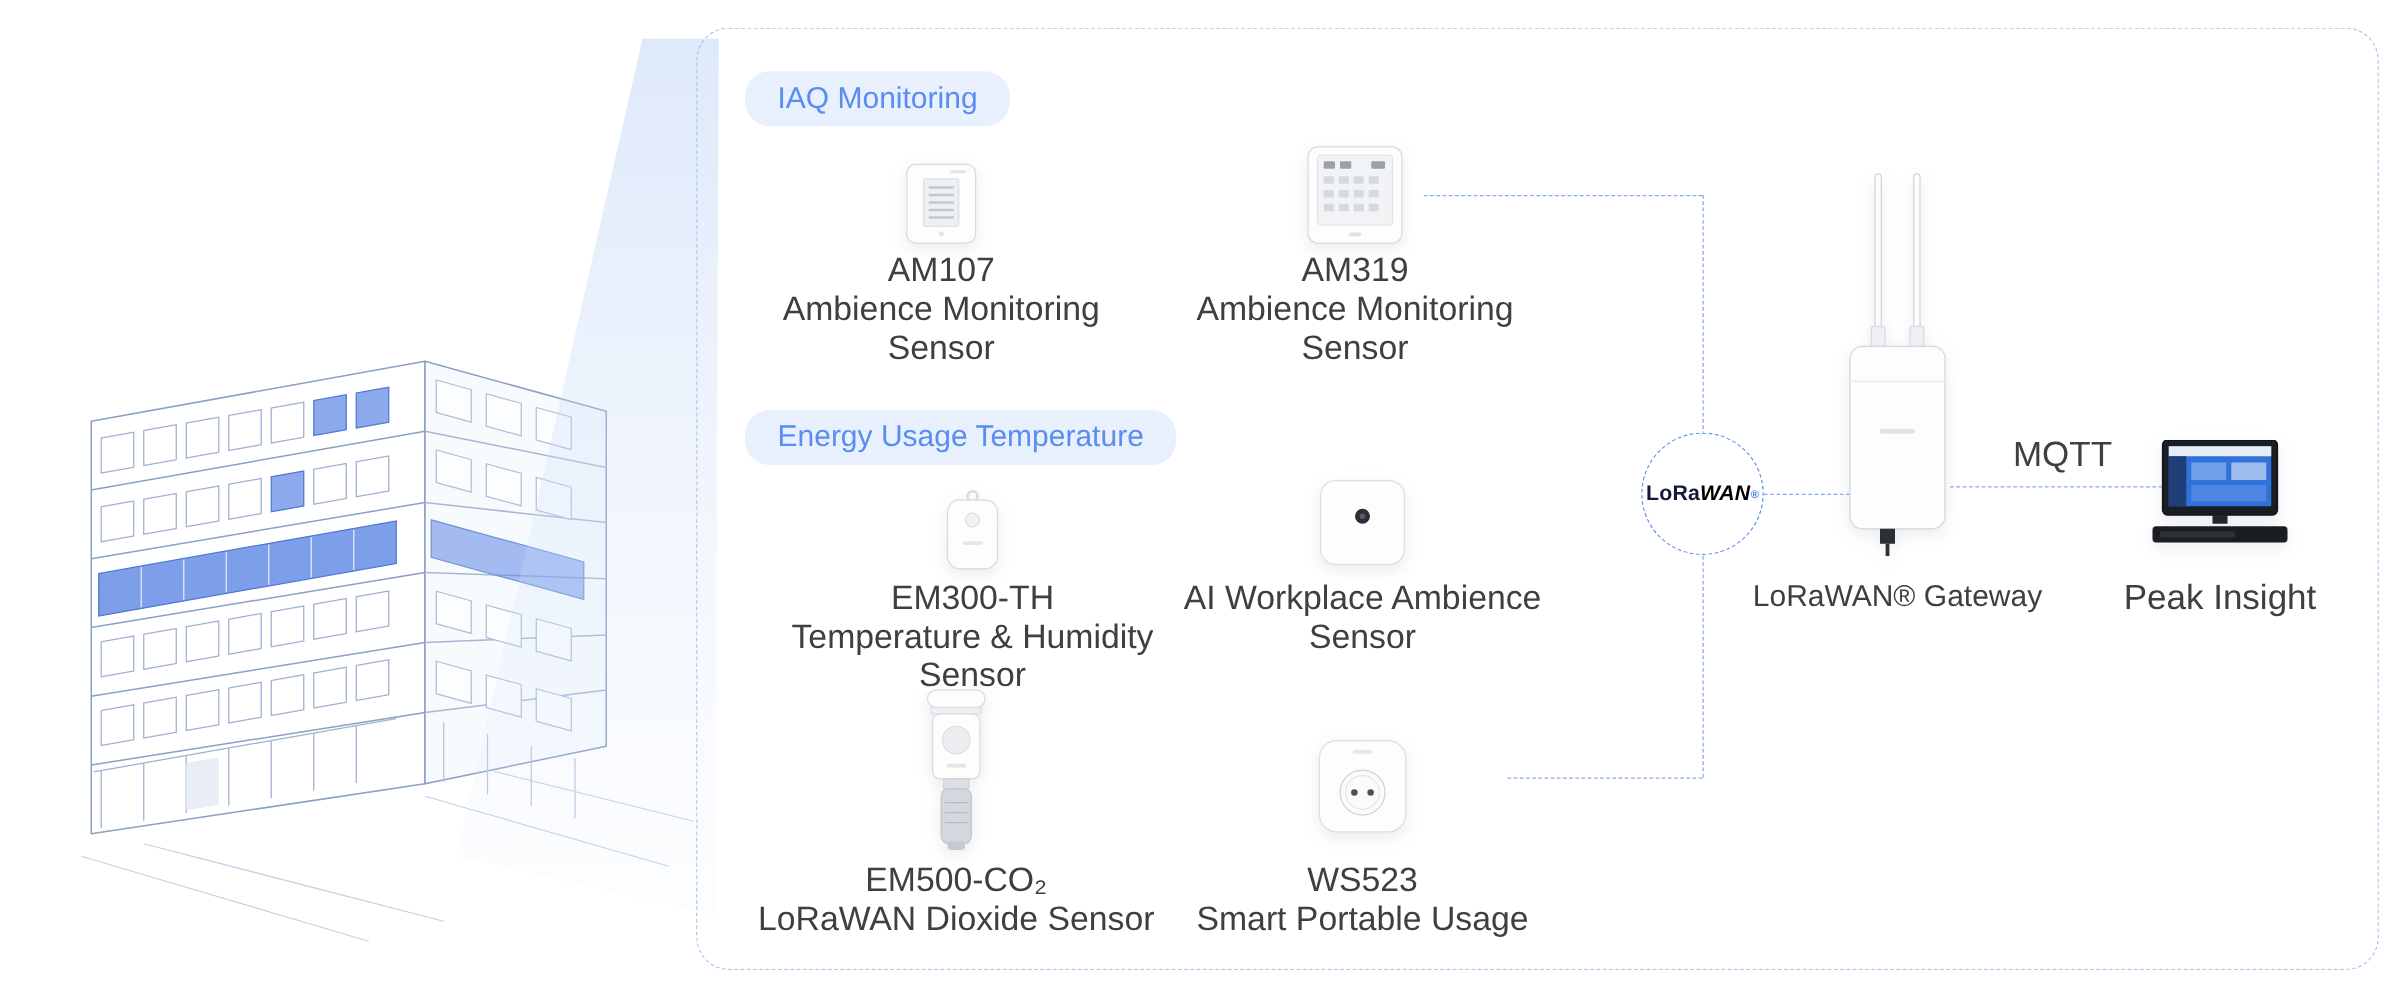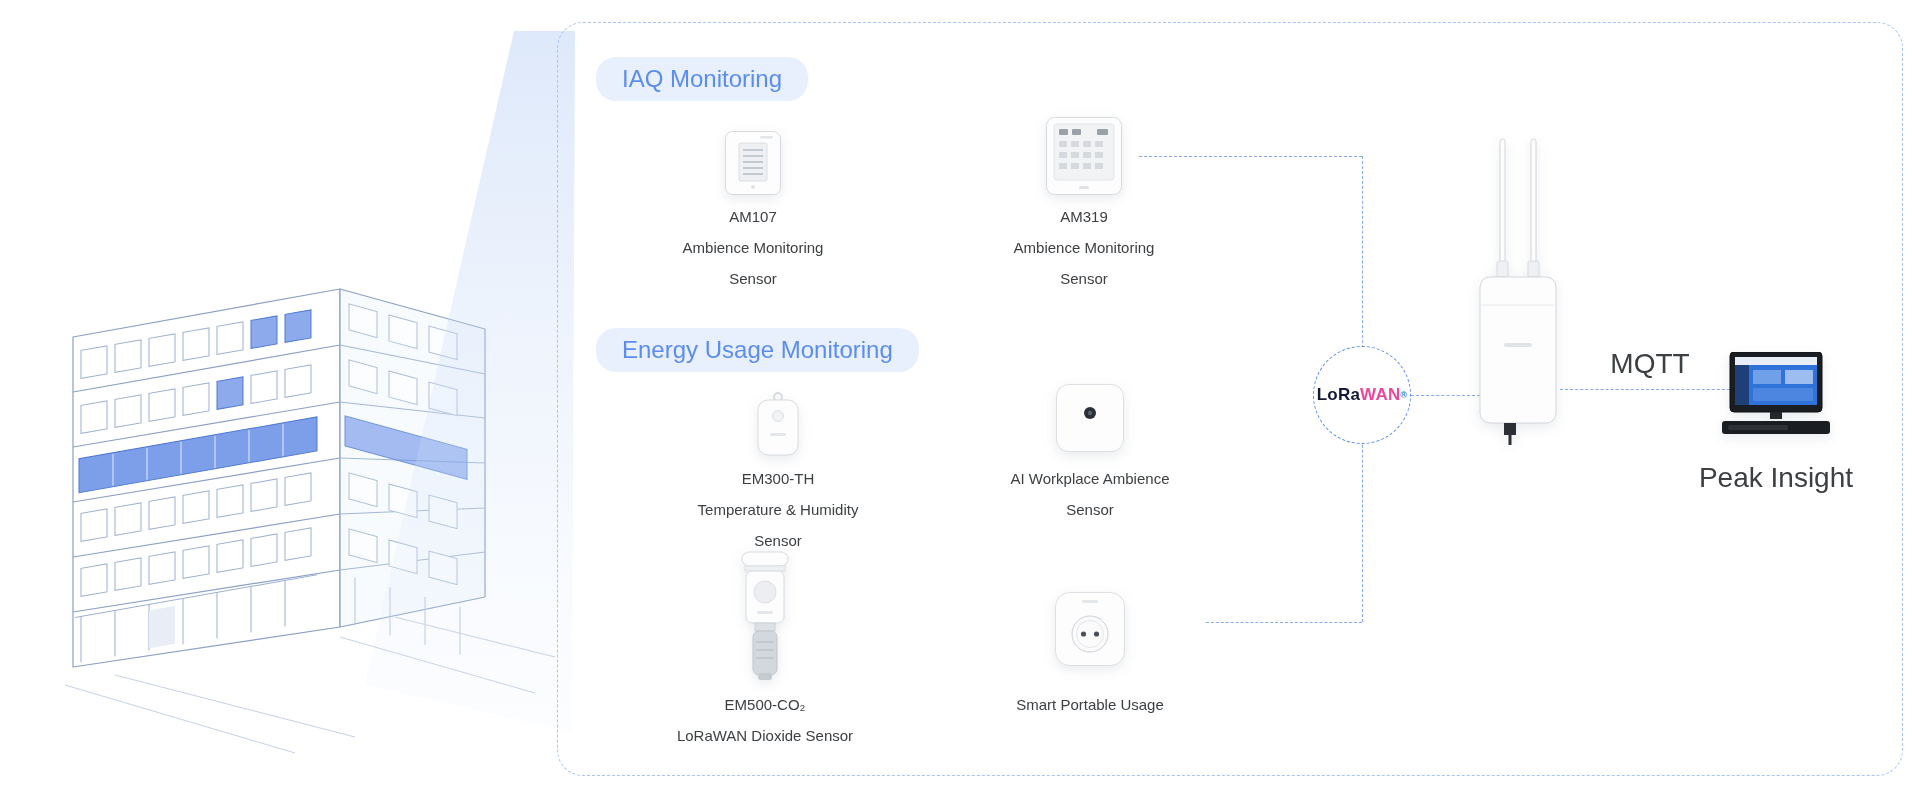--- a/index.html
+++ b/index.html
@@ -24,21 +24,21 @@
   #img-am107{left:724px;top:130px;width:58px;height:66px;}
   #img-am319{left:1045px;top:116px;width:78px;height:80px;}
   #img-em300{left:751px;top:391px;width:54px;height:68px;}
   #img-occ{left:1055px;top:383px;width:70px;height:70px;}
   #img-em500{left:732px;top:550px;width:66px;height:132px;}
   #img-ws523{left:1054px;top:591px;width:72px;height:76px;}
   #img-gateway{left:1466px;top:135px;width:104px;height:310px;}
   #img-peak{left:1720px;top:352px;width:112px;height:86px;}
 
   
-  .dev-label{position:absolute;text-align:center;font-size:15px;line-height:31px;color:var(--text-dark,#3d4043);}
+  .dev-label{position:absolute;text-align:center;font-size:27px;line-height:31px;color:var(--text-dark,#3d4043);}
   #lbl-am107{left:613px;top:201px;width:280px;}
   #lbl-am319{left:944px;top:201px;width:280px;}
   #lbl-em300{left:618px;top:463px;width:320px;}
   #lbl-occ{left:930px;top:463px;width:320px;}
   #lbl-em500{left:605px;top:689px;width:320px;}
   #lbl-ws523{left:930px;top:689px;width:320px;}
   #lbl-gateway{left:1368px;top:462px;width:300px;font-size:24px;}
   #lbl-peak{left:1676px;top:462px;width:200px;font-size:28px;}
   #lbl-mqtt{left:1580px;top:348px;width:140px;font-size:28px;}
 
@@ -50,21 +50,21 @@
   #c3{left:1206px;top:622px;width:156px;}
   #c4{left:1411px;top:395px;width:69px;}
   #c5{left:1560px;top:389px;width:170px;}
 
   
   .lorawan-badge{position:absolute;left:1313px;top:346px;width:98px;height:98px;border-radius:50%;
                  background:#ffffff;border:1.5px dashed var(--accent-blue,#5b8def);box-sizing:border-box;
                  display:flex;align-items:center;justify-content:center;font-weight:bold;font-size:17px;
                  letter-spacing:.2px;}
   .lr-part1{color:#14183a;}
-  .lr-part2{color:#ec4899;}
+  .lr-part2{color:#000000;font-style:italic;}
   .lr-reg{color:#2e7bdc;font-size:9px;vertical-align:8px;font-style:italic;}
 </style>
 </head>
 <body>
 
 <div class="canvas">
 
   <svg class="building" viewBox="0 0 540 745" aria-hidden="true">
     <defs>
       <linearGradient id="beamGrad" x1="0" y1="0" x2="0" y2="1">
@@ -177,21 +177,21 @@
         <line x1="340" y1="580" x2="500" y2="620"></line>
       </g>
     </g>
 
     <polygon points="310,670 459,16 520,16 517,717" fill="url(#beamGrad)"></polygon>
   </svg>
 
   <div class="solution-box"></div>
 
   <div class="pill" id="pill-iaq">IAQ Monitoring</div>
-  <div class="pill" id="pill-energy">Energy Usage Monitoring</div>
+  <div class="pill" id="pill-energy">Energy Usage Temperature</div>
 
   <div class="connector-h" id="c1"></div>
   <div class="connector-v" id="c2"></div>
   <div class="connector-h" id="c3"></div>
   <div class="connector-h" id="c4"></div>
   <div class="connector-h" id="c5"></div>
 
   <svg class="dev-img" id="img-am107" viewBox="0 0 58 66">
     <rect x="1.5" y="1.5" width="55" height="63" rx="7" fill="#fdfdfd" stroke="#d7dbe0"></rect>
     <rect x="36" y="6" width="13" height="2.5" rx="1.2" fill="#e3e6ea"></rect>
@@ -281,40 +281,42 @@
 
   <svg class="dev-img" id="img-ws523" viewBox="0 0 72 76">
     <rect x="1.5" y="1.5" width="69" height="73" rx="14" fill="#fdfdfd" stroke="#dcdfe3"></rect>
     <rect x="28" y="9" width="16" height="3" rx="1.5" fill="#e3e6ea"></rect>
     <circle cx="36" cy="43" r="18" fill="#fbfbfc" stroke="#ccd1d7"></circle>
     <circle cx="36" cy="43" r="13.5" fill="none" stroke="#e4e7ea"></circle>
     <circle cx="29.5" cy="43" r="2.6" fill="#4a5058"></circle>
     <circle cx="42.5" cy="43" r="2.6" fill="#4a5058"></circle>
   </svg>
   <div class="dev-label" id="lbl-ws523">
+    <div>WS523</div>
     <div>Smart Portable Usage</div>
   </div>
 
   <div class="lorawan-badge">
     <span class="lr-part1">LoRa</span>
       <span class="lr-part2">WAN</span>
       <span class="lr-reg">®</span>
   </div>
 
   <svg class="dev-img" id="img-gateway" viewBox="0 0 104 310">
     <rect x="34" y="4" width="5" height="128" rx="2.5" fill="#fdfdfd" stroke="#d0d5da"></rect>
     <rect x="65" y="4" width="5" height="128" rx="2.5" fill="#fdfdfd" stroke="#d0d5da"></rect>
     <rect x="31" y="126" width="11" height="16" rx="2" fill="#eef0f3" stroke="#d7dbe0"></rect>
     <rect x="62" y="126" width="11" height="16" rx="2" fill="#eef0f3" stroke="#d7dbe0"></rect>
     <rect x="14" y="142" width="76" height="146" rx="10" fill="#fdfdfd" stroke="#d3d7dc"></rect>
     <line x1="14" y1="170" x2="90" y2="170" stroke="#e8eaee"></line>
     <rect x="38" y="208" width="28" height="4" rx="2" fill="#e0e3e7"></rect>
     <rect x="38" y="288" width="12" height="12" fill="#2c3036"></rect>
     <line x1="44" y1="300" x2="44" y2="310" stroke="#2c3036" stroke-width="3"></line>
   </svg>
+  <div class="dev-label" id="lbl-gateway">LoRaWAN® Gateway</div>
 
   <div class="dev-label" id="lbl-mqtt">MQTT</div>
 
   <svg class="dev-img" id="img-peak" viewBox="0 0 112 86">
     <rect x="10" y="0" width="92" height="60" rx="4" fill="#1a1d22" stroke="#0e1013"></rect>
     <rect x="15" y="5" width="82" height="48" fill="#2f72d9"></rect>
     <rect x="15" y="5" width="82" height="8" fill="#e8eef8"></rect>
     <rect x="15" y="13" width="14" height="40" fill="#1f3f79"></rect>
     <rect x="33" y="18" width="28" height="14" fill="#6fa0e8"></rect>
     <rect x="65" y="18" width="28" height="14" fill="#9dbdf0"></rect>

